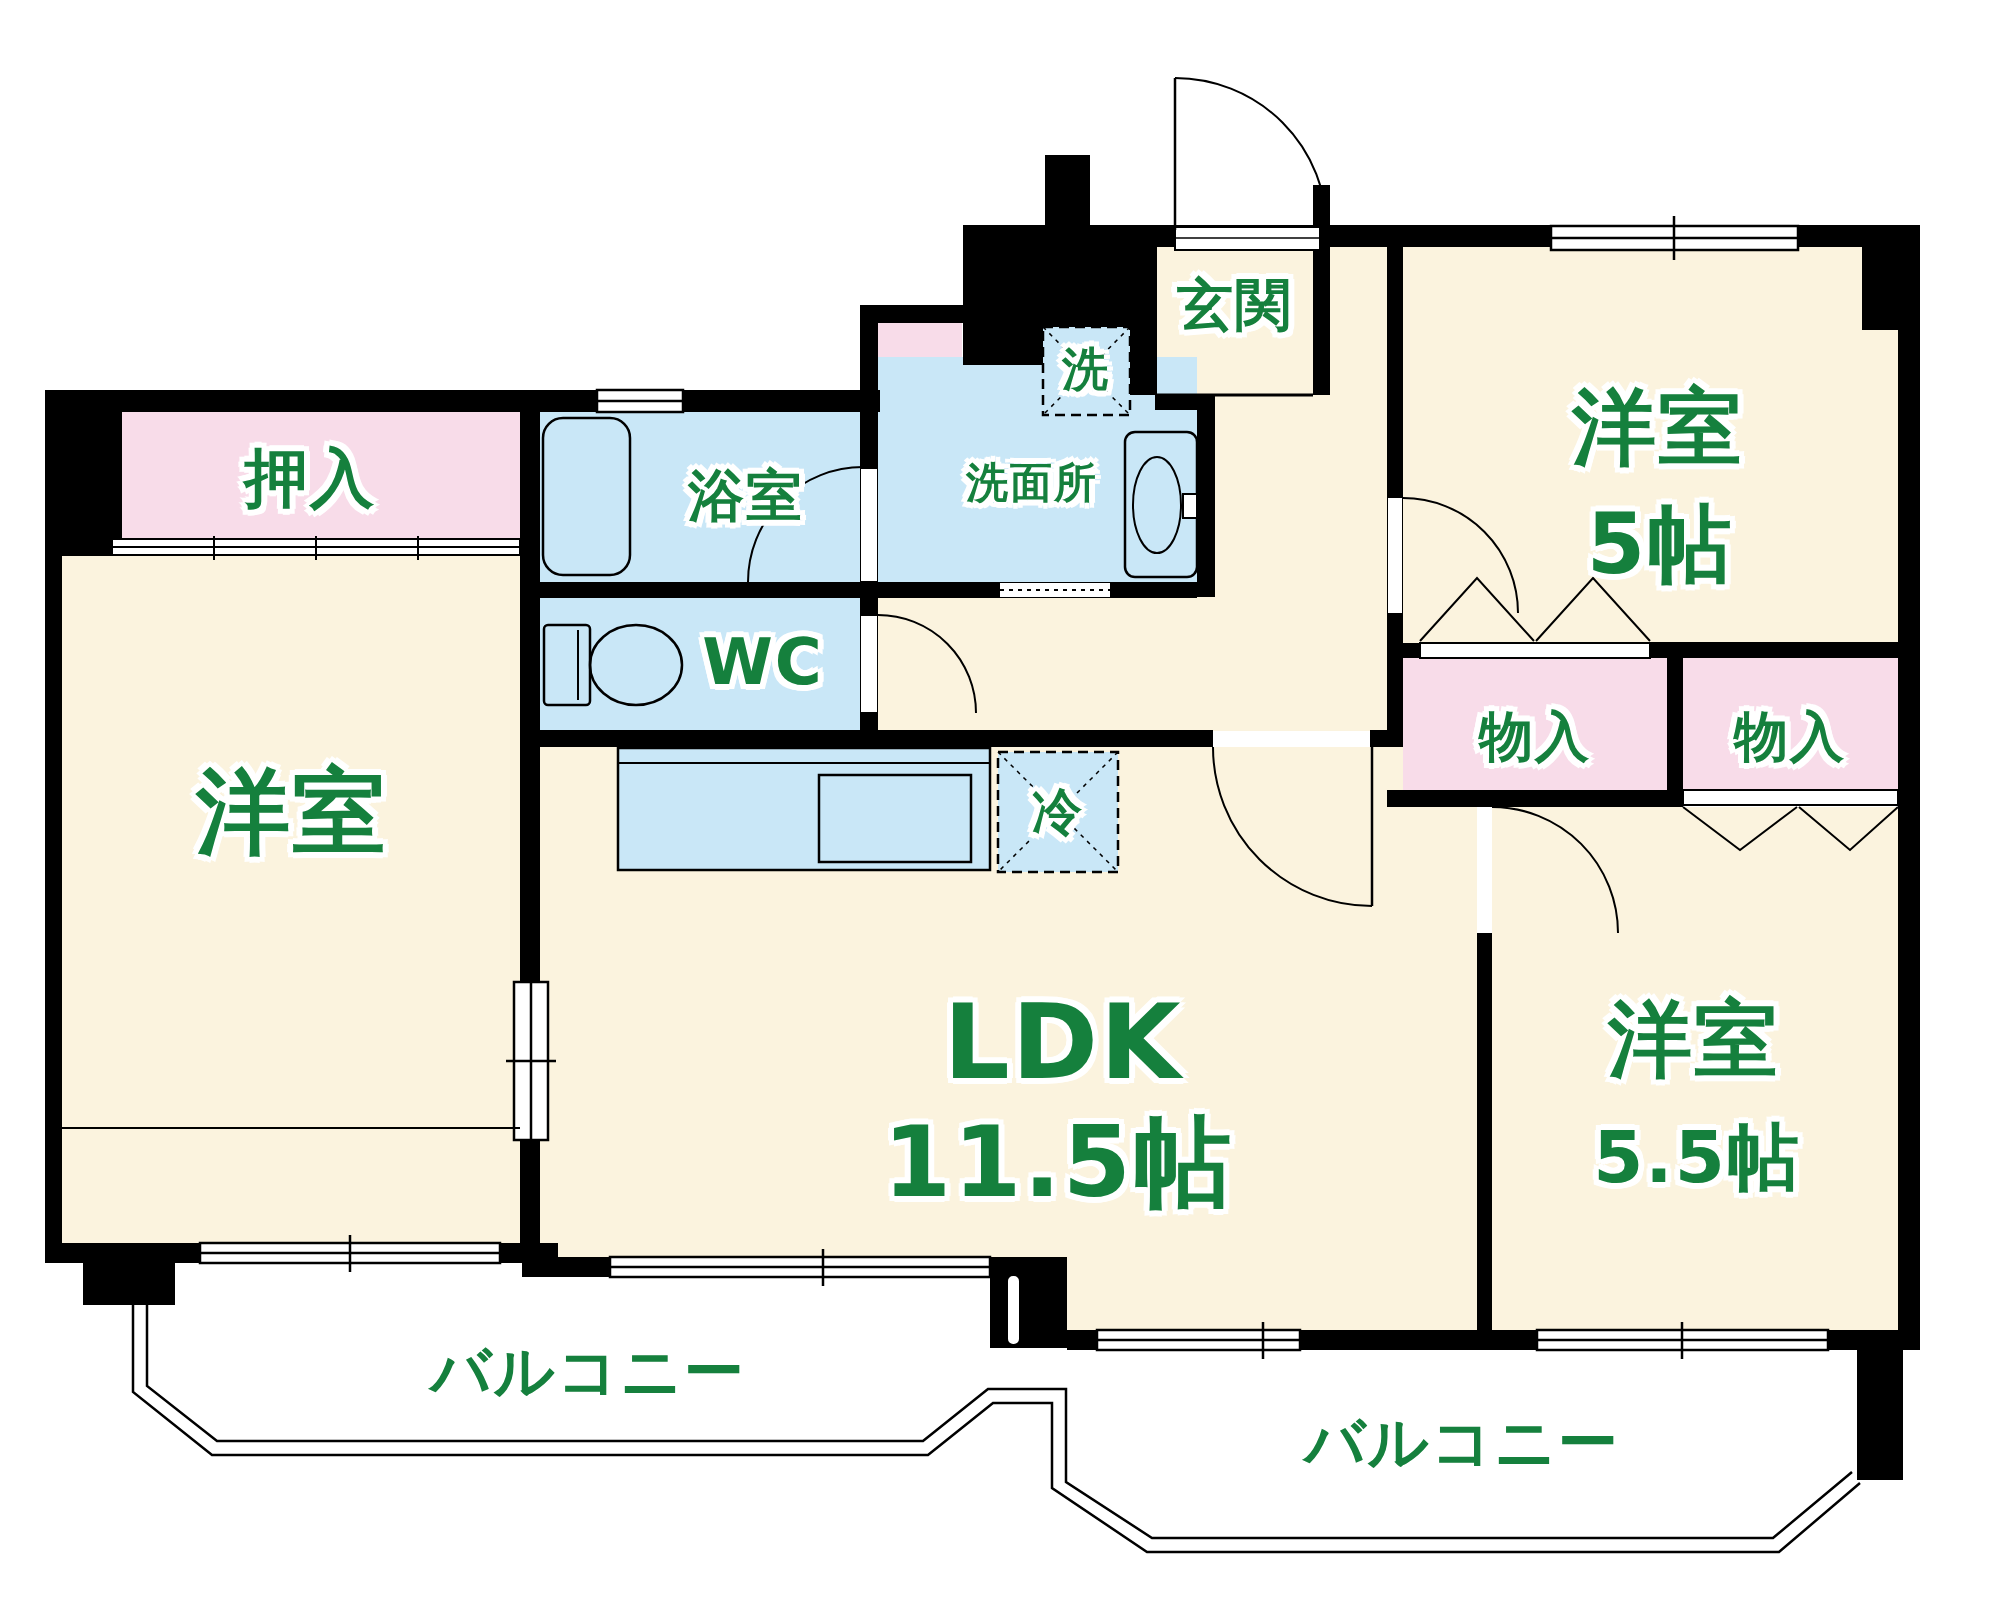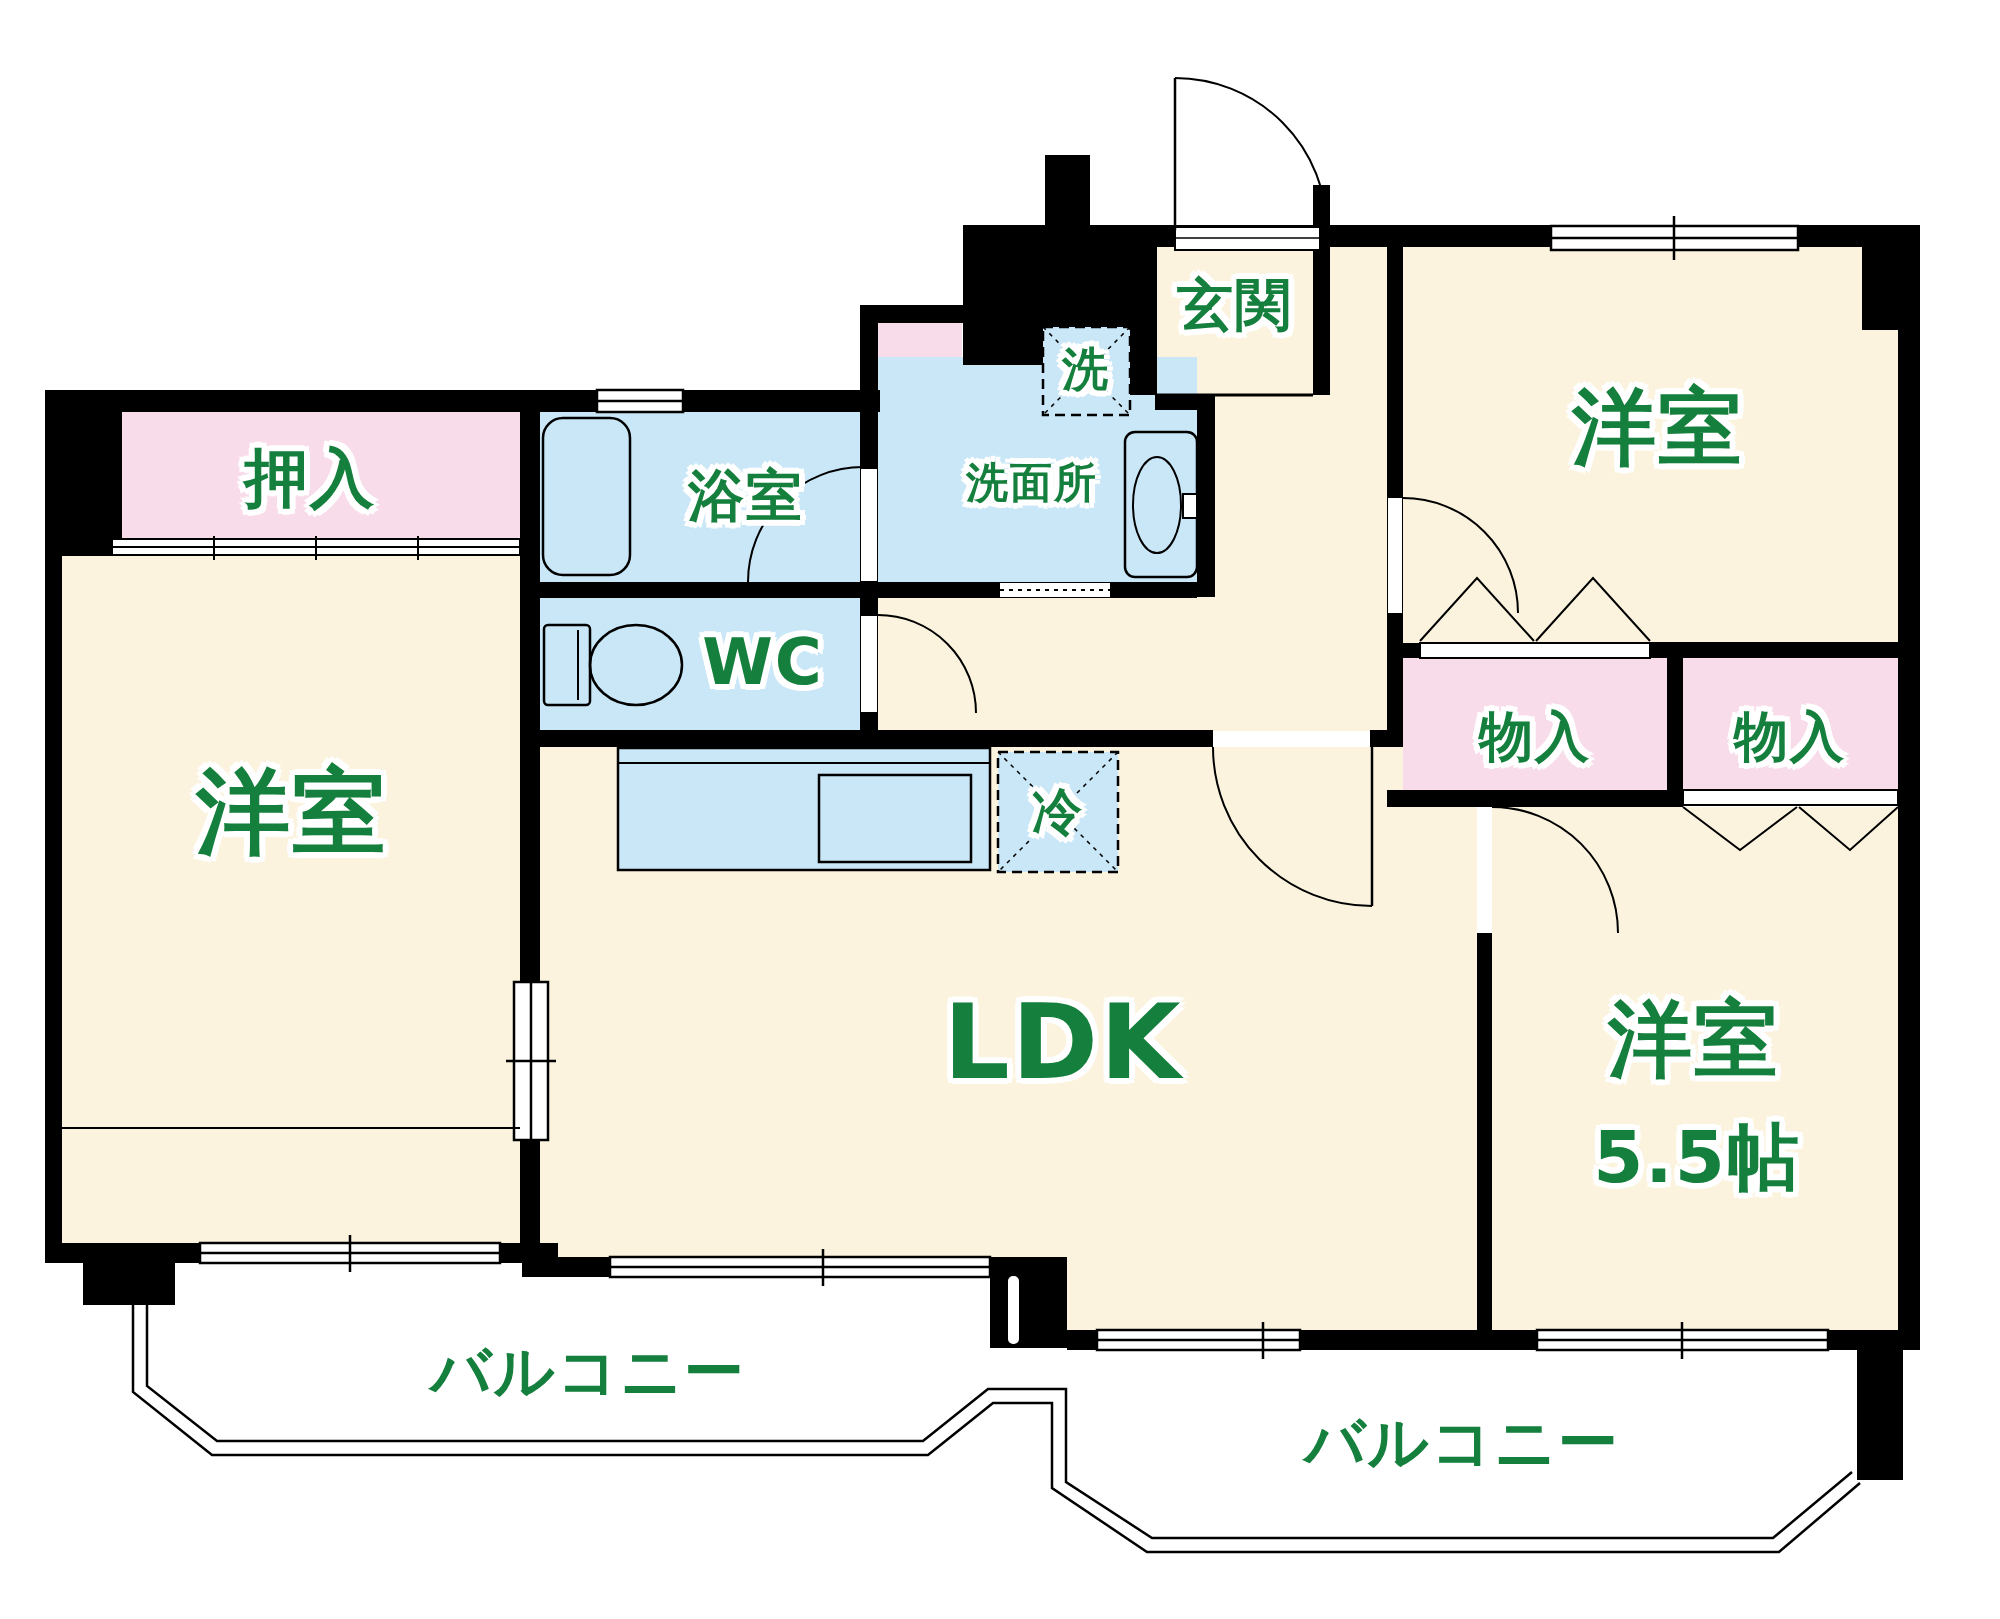--- a/index.html
+++ b/index.html
@@ -215,23 +215,25 @@
 
 </svg>
 
 <div class="lbl" style="left:310px;top:478px;font-size:64px;">押入</div>
 <div class="lbl" style="left:746px;top:497px;font-size:56px;">浴室</div>
 <div class="lbl" style="left:763px;top:662px;font-size:64px;">WC</div>
 <div class="lbl" style="left:1032px;top:483px;font-size:42px;">洗面所</div>
 <div class="lbl" style="left:1086px;top:370px;font-size:46px;">洗</div>
 <div class="lbl" style="left:1235px;top:306px;font-size:56px;">玄関</div>
 <div class="lbl" style="left:1658px;top:428px;font-size:84px;">洋室</div>
+<div class="lbl" style="left:1660px;top:545px;font-size:84px;">5帖</div>
 <div class="lbl" style="left:1535px;top:737px;font-size:54px;">物入</div>
 <div class="lbl" style="left:1790px;top:737px;font-size:54px;">物入</div>
 <div class="lbl" style="left:1058px;top:812px;font-size:50px;">冷</div>
 <div class="lbl" style="left:292px;top:812px;font-size:94px;">洋室</div>
 <div class="lbl" style="left:1063px;top:1042px;font-size:104px;">LDK</div>
+<div class="lbl" style="left:1058px;top:1164px;font-size:98px;">11.5帖</div>
 <div class="lbl" style="left:1694px;top:1040px;font-size:84px;">洋室</div>
 <div class="lbl" style="left:1697px;top:1158px;font-size:72px;">5.5帖</div>
 <div class="lbl" style="left:588px;top:1372px;font-size:60px;">バルコニー</div>
 <div class="lbl" style="left:1462px;top:1443px;font-size:60px;">バルコニー</div>
 
 </div>
 
 </body></html>

